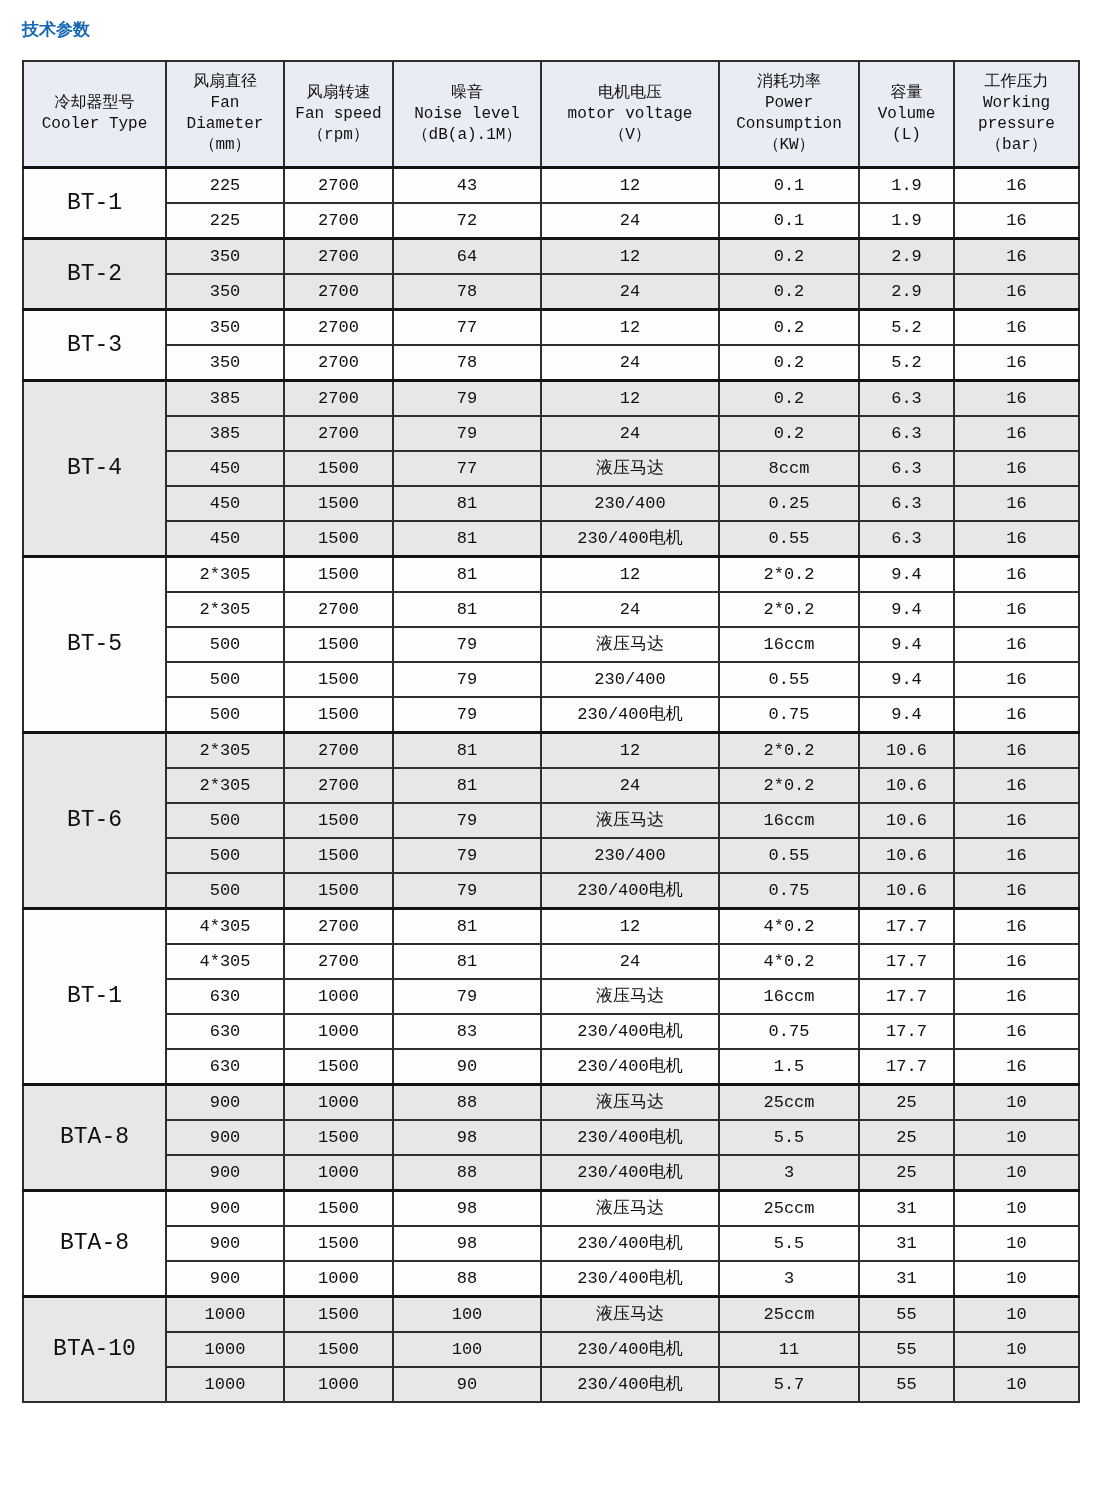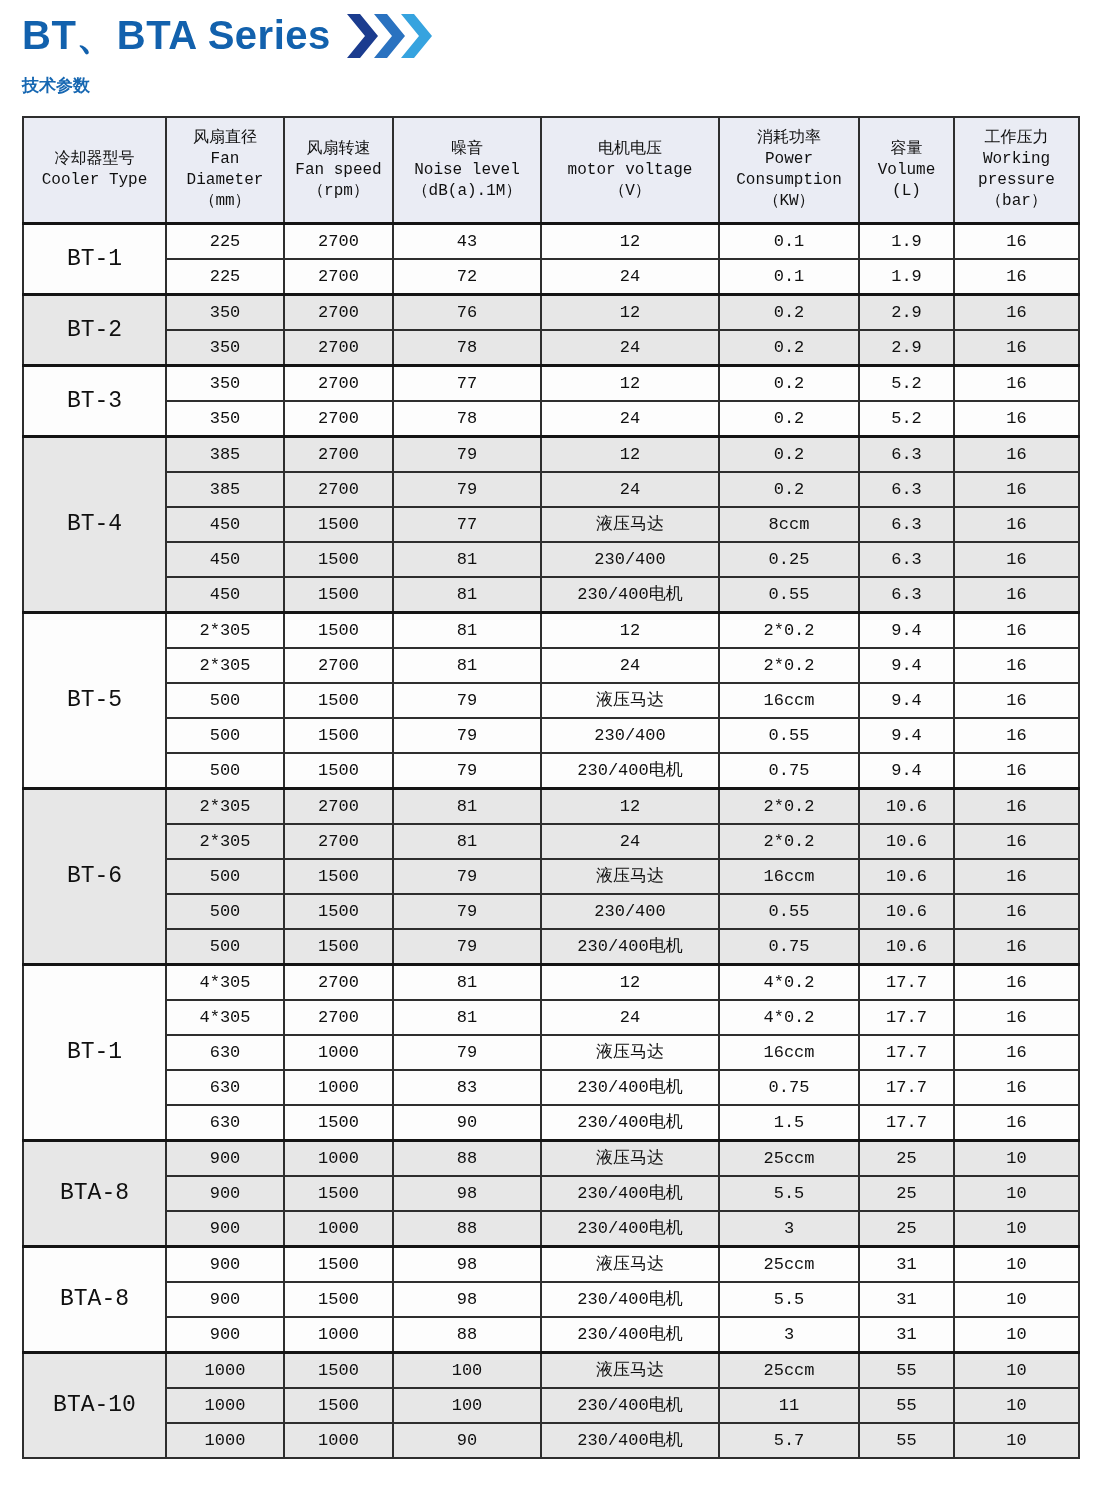--- a/index.html
+++ b/index.html
@@ -70,28 +70,20 @@
   }
   .spec-table tbody tr.shaded td { background: #e7e7e7; }
   .spec-table tbody tr.group-first td { border-top: 3px solid #141414; }
   .spec-table td.type-cell { font-size: 23px; }
 </style>
 </head>
 <body>
 
 <div class="page">
 
-  <div class="title-row">
-    <h1 class="page-title">BT、BTA Series</h1>
-    <svg class="chevrons" width="86" height="44" viewBox="0 0 86 44" xmlns="http://www.w3.org/2000/svg">
-      <polygon points="0,0 13,0 31,22 13,44 0,44 18,22" fill="#1b3c8f"></polygon>
-      <polygon points="27,0 40,0 58,22 40,44 27,44 45,22" fill="#2a72c0"></polygon>
-      <polygon points="54,0 67,0 85,22 67,44 54,44 72,22" fill="#36a3df"></polygon>
-    </svg>
-  </div>
 
   <div class="section-label">技术参数</div>
 
   <table class="spec-table">
     <colgroup>
       <col style="width:143px">
       <col style="width:118px">
       <col style="width:109px">
       <col style="width:148px">
       <col style="width:178px">
@@ -128,21 +120,21 @@
           <td>72</td>
           <td>24</td>
           <td>0.1</td>
           <td>1.9</td>
           <td>16</td>
         </tr>
         <tr class="shaded group-first">
           <td rowspan="2" class="type-cell">BT-2</td>
           <td>350</td>
           <td>2700</td>
-          <td>76</td>
+          <td>64</td>
           <td>12</td>
           <td>0.2</td>
           <td>2.9</td>
           <td>16</td>
         </tr>
         <tr class="shaded">
           <td>350</td>
           <td>2700</td>
           <td>78</td>
           <td>24</td>

